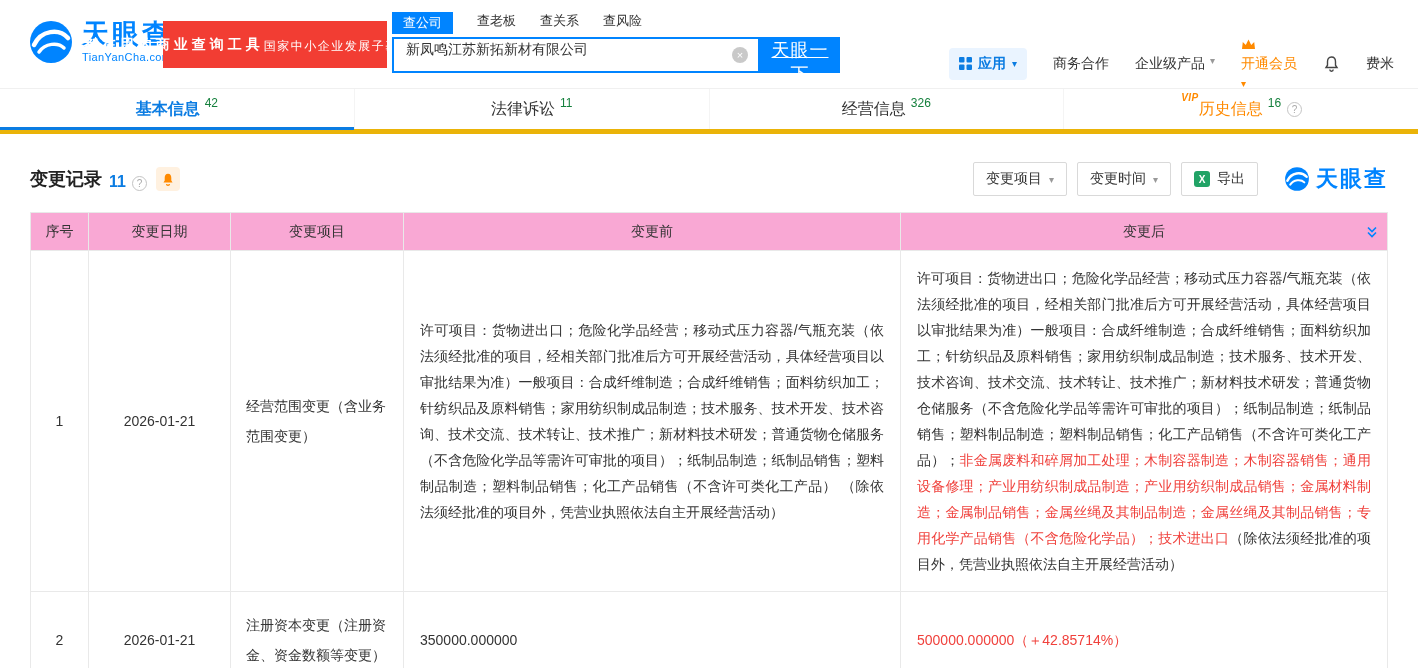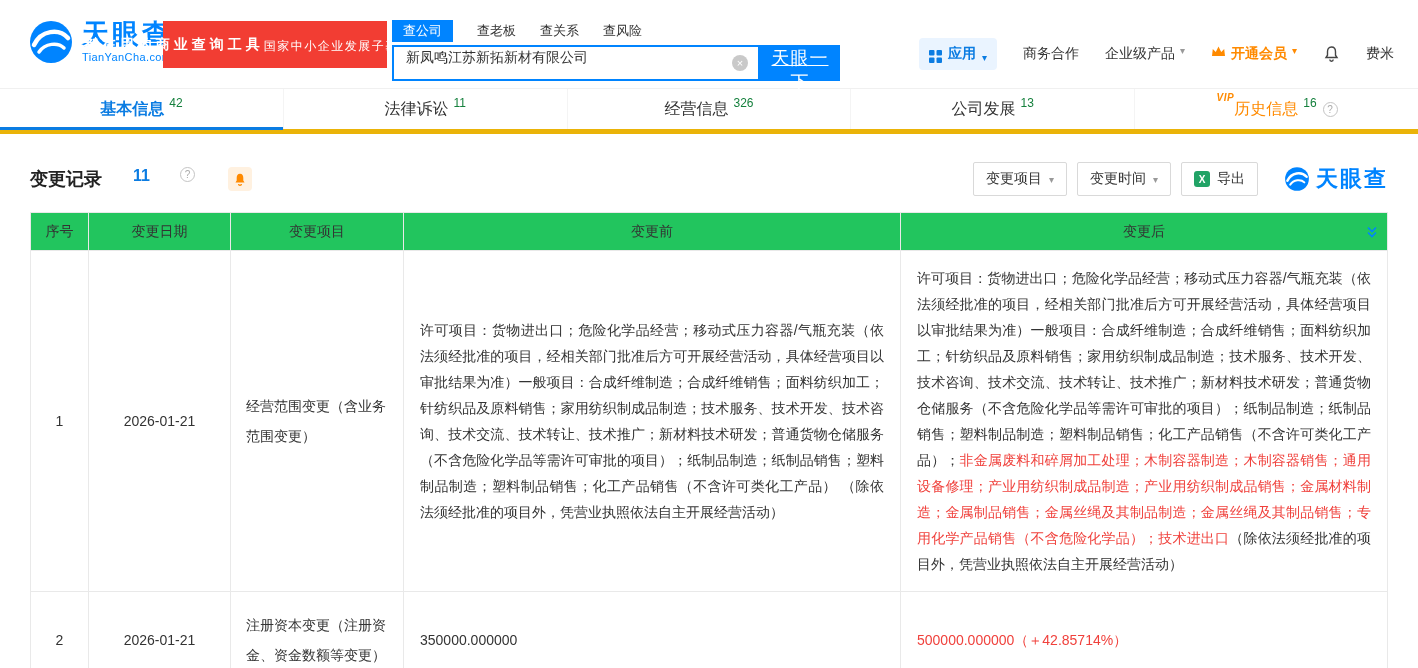--- a/index.html
+++ b/index.html
@@ -15,79 +15,79 @@
   .logo-text .brand { font-size:27px; font-weight:bold; color:#0084ff; letter-spacing:3px; line-height:1; }
   .logo-text .domain { font-size:11px; color:#0084ff; margin-top:3px; letter-spacing:.4px; }
   .promo-badge {
     position:absolute; left:163px; top:21px; width:224px; height:47px;
     background:#f23d33; color:#fff; display:flex; flex-direction:row;
     align-items:center; justify-content:center;
   }
   .promo-badge .l1 { font-size:14px; font-weight:bold; letter-spacing:4px; white-space:nowrap; }
   .promo-badge .l2 { font-size:12px; letter-spacing:1.5px; margin-top:3px; white-space:nowrap; }
   .search-area { position:absolute; left:392px; top:12px; }
-  .search-tabs { display:flex; align-items:center; gap:24px; height:22px; font-size:13px; color:#333;margin-top:8px; }
+  .search-tabs { display:flex; align-items:flex-start; gap:24px; height:22px; font-size:13px; color:#333; }
   .search-tab { cursor:pointer; }
   .search-tab.active { background:#0084ff; color:#fff; padding:2px 11px; }
   .search-row { display:flex; margin-top:3px; }
   .input-wrap { position:relative; }
   .search-input {
     width:368px; height:36px; border:2px solid #0084ff; padding:0 36px 11px 12px;
     font-size:14px; color:#333; outline:none; border-radius:0;
     font-family:"Liberation Sans","DejaVu Sans",sans-serif;
   }
   .clear-ic {
     position:absolute; right:12px; top:10px; width:16px; height:16px; border-radius:50%;
     background:#c9c9c9; color:#fff; font-size:11px; line-height:16px; text-align:center; cursor:pointer;
   }
   .search-btn {
     width:80px; height:36px; background:#0084ff; color:#ffffff; border:none;
     font-size:18px; letter-spacing:1px; cursor:pointer;text-decoration:underline;
   }
   .top-right { position:absolute; right:24px; top:38px; display:flex; align-items:center; gap:26px; font-size:14px; }
-  .apps-pill { background:#eaf4ff; color:#0b7ce2; font-weight:bold; border-radius:4px; padding:7px 10px; display:flex; align-items:flex-end; gap:6px; cursor:pointer; }
+  .apps-pill { background:#eaf4ff; color:#0b7ce2; font-weight:bold; border-radius:4px; padding:7px 10px; display:flex; align-items:center; gap:6px; cursor:pointer; }
   .nav-link { cursor:pointer; display:flex; align-items:flex-start; gap:5px; color:#333; }
-  .vip-link { color:#ff8a00; font-weight:bold; }
+  .vip-link { color:#ff8a00; font-weight:normal;flex-direction:column; }
   .caret { font-size:10px; color:#999; }
   .apps-pill .caret { color:#0b7ce2; }
   .vip-link .caret { color:#ff8a00; }
   
   .tabbar { display:flex; height:46px; border-top:1px solid #f0f0f0; border-bottom:5px solid #eab308; background:#fff; }
   .tab { flex:1; display:flex; align-items:center; justify-content:center; font-size:16px; position:relative; border-right:1px solid #f4f4f4; cursor:pointer; color:#333; }
   .tab:last-child { border-right:none; }
   .tab .count { font-size:12px; color:#15803d; margin-left:5px; position:relative; top:-6px; font-weight:normal; }
   .tab.active { color:#0b7ce2; font-weight:bold; }
   .tab.active::after { content:""; position:absolute; left:0; right:0; bottom:-1px; height:3px; background:#0b7ce2; }
   .tab.orange { color:#ff8a00; }
   .vip-tag { font-size:10px; font-style:italic; font-weight:bold; color:#ff8a00; position:relative; top:-12px; margin-left:1px; letter-spacing:.5px; }
   .qmark {
     width:15px; height:15px; border:1px solid #c4c4c4; border-radius:50%; color:#aaa;
     font-size:10px; display:inline-flex; align-items:center; justify-content:center;
     margin-left:6px; font-weight:normal; cursor:pointer; background:#fff;
   }
   
   .section-head { display:flex; align-items:center; justify-content:space-between; padding:0 30px; margin-top:28px; }
-  .sec-left { display:flex; align-items:flex-start;gap:24px; }
+  .sec-left { display:flex; align-items:flex-end; }
   .sec-title { font-size:18px; font-weight:bold; color:#222; }
   .sec-count { font-size:16px; font-weight:bold; color:#0b7ce2; margin-left:7px; }
   .bell-box { width:24px; height:24px; background:#fff1e0; border-radius:4px; display:inline-flex; align-items:center; justify-content:center; margin-left:9px; cursor:pointer; }
   .sec-right { display:flex; align-items:center; gap:10px; }
   .btn {
     height:34px; background:#fff; border:1px solid #d9d9d9; border-radius:2px;
     padding:0 12px; font-size:14px; color:#333; display:inline-flex; align-items:center; gap:7px; cursor:pointer;
     font-family:"Liberation Sans","DejaVu Sans",sans-serif;
   }
   .excel-ic { width:16px; height:16px; background:#21a366; border-radius:3px; color:#fff; font-size:10px; font-weight:bold; display:flex; align-items:center; justify-content:center; }
   .mini-logo { display:flex; align-items:center; gap:6px; margin-left:16px; }
   .mini-logo .t { color:#0084ff; font-size:22px; font-weight:bold; letter-spacing:2px; }
   
   .table-wrap { margin:16px 30px 0; }
   table { width:100%; border-collapse:collapse; table-layout:fixed; }
   th {
-    background:#22c55e; height:38px; font-weight:normal; font-size:14px; color:#333;
+    background:#f9a8d4; height:38px; font-weight:normal; font-size:14px; color:#333;
     border:1px solid #e9e9e9; position:relative; text-align:center;
   }
   td { border:1px solid #e9e9e9; font-size:14px; color:#333; vertical-align:middle; }
   .td-center { text-align:center; }
   .td-item { padding:12px 15px; line-height:30px; text-align:left; }
   .td-text { padding:14px 16px; line-height:26px; text-align:justify; }
   .row1 td { height:334px; }
   .row2 td { height:96px; }
   .hl { color:#f0413c; }
   .expand-icon { position:absolute; right:8px; top:50%; transform:translateY(-50%); cursor:pointer; line-height:0; }
@@ -177,24 +177,20 @@
     <span>基本信息</span>
     <span class="count">42</span>
   </div>
   <div class="tab">
     <span>法律诉讼</span>
     <span class="count">11</span>
   </div>
   <div class="tab">
     <span>经营信息</span>
     <span class="count">326</span>
-  </div>
-  <div class="tab">
-    <span>公司发展</span>
-    <span class="count">13</span>
   </div>
   <div class="tab orange">
     <span class="vip-tag">VIP</span>
     <span>历史信息</span>
     <span class="count">16</span>
     <span class="qmark">?</span>
   </div>
 </div>
 
 <div class="section-head">

